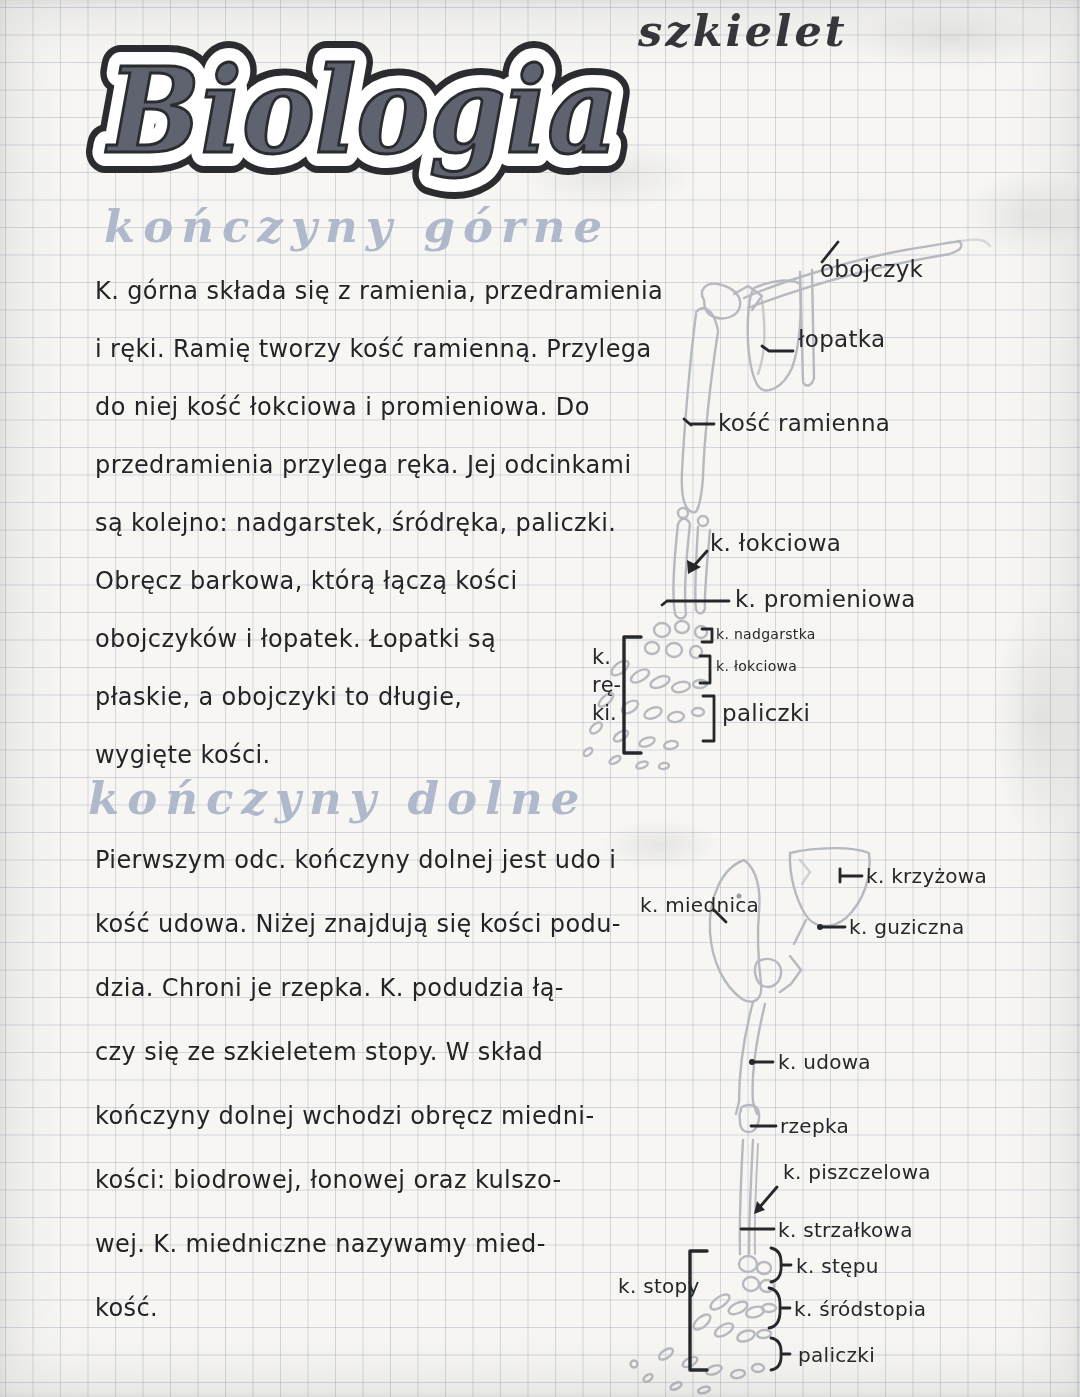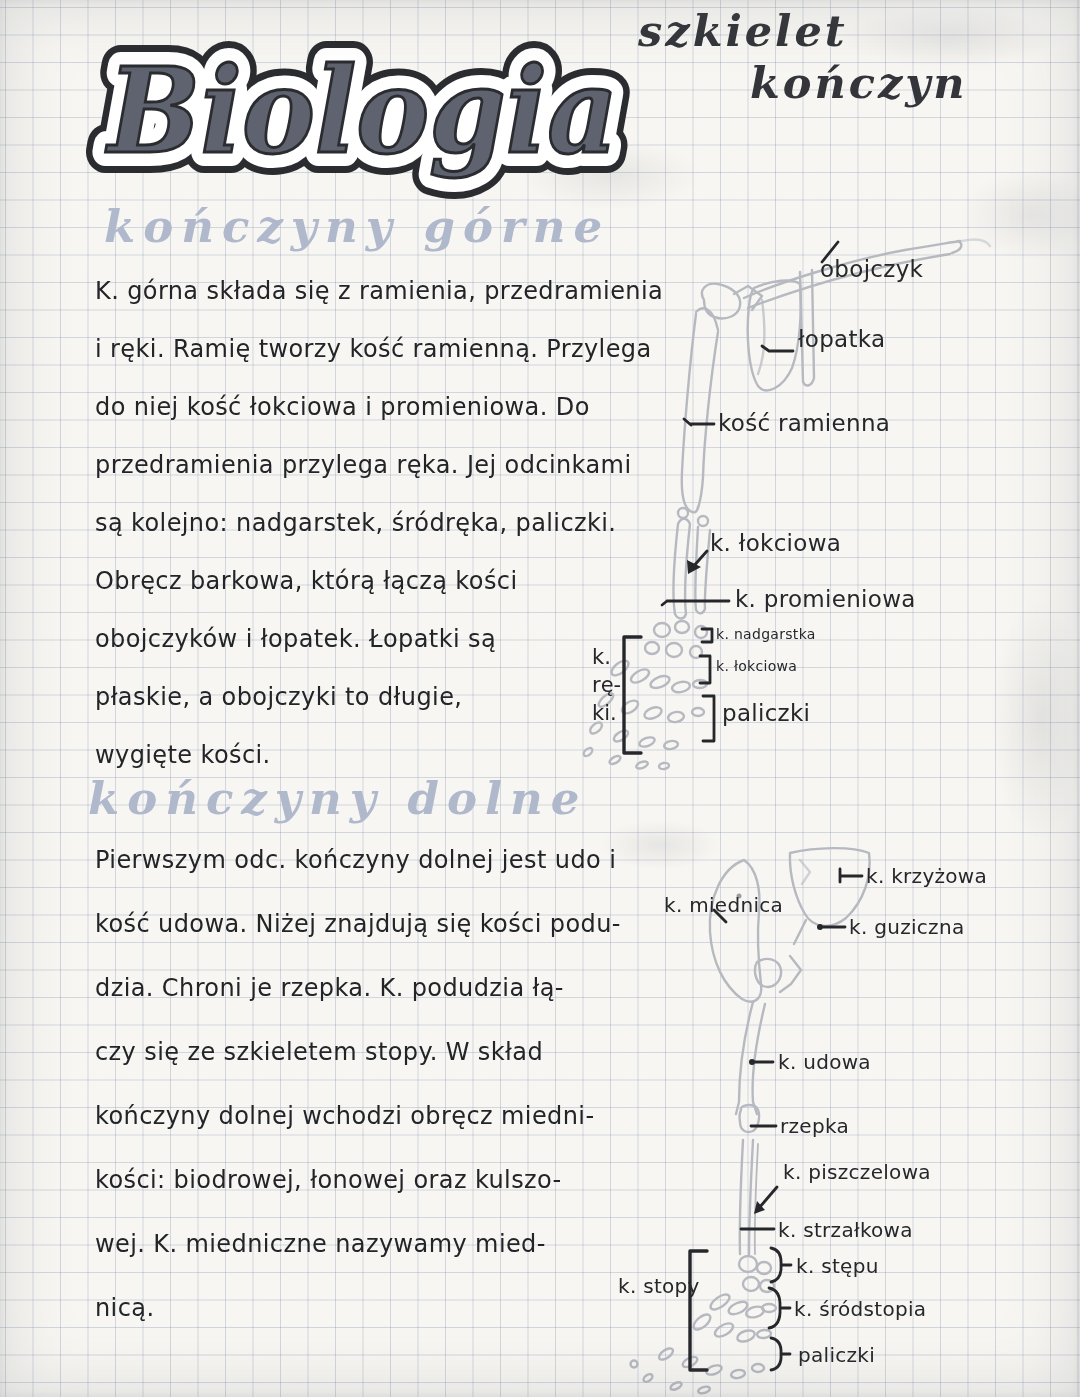--- a/index.html
+++ b/index.html
@@ -52,21 +52,20 @@
 
   <svg class="title-svg" width="585" height="210" viewBox="0 0 585 210">
     <g font-family="&quot;DejaVu Serif&quot;, serif" font-style="italic" font-weight="bold" font-size="118">
       <text x="26" y="150" textLength="510" lengthAdjust="spacingAndGlyphs" fill="none" stroke="#2b2c30" stroke-width="42" stroke-linejoin="round">Biologia</text>
       <text x="26" y="150" textLength="510" lengthAdjust="spacingAndGlyphs" fill="#ffffff" stroke="#ffffff" stroke-width="28" stroke-linejoin="round">Biologia</text>
       <text x="26" y="150" textLength="510" lengthAdjust="spacingAndGlyphs" fill="#5f6370" stroke="#2b2c30" stroke-width="3">Biologia</text>
     </g>
   </svg>
 
   <div class="corner-note" style="left:638px;top:6px;">szkielet</div>
-  <div class="corner-note" style="left:750px;top:58px;">kończyn</div>
 
   <div class="heading" style="left:104px;top:200px;">kończyny górne</div>
   <div class="heading" style="left:88px;top:772px;">kończyny dolne</div>
 
   <div class="para para-upper">
     <div class="tline">K. górna składa się z ramienia, przedramienia</div>
     <div class="tline">i ręki. Ramię tworzy kość ramienną. Przylega</div>
     <div class="tline">do niej kość łokciowa i promieniowa. Do</div>
     <div class="tline">przedramienia przylega ręka. Jej odcinkami</div>
     <div class="tline">są kolejno: nadgarstek, śródręka, paliczki.</div>
@@ -77,21 +76,21 @@
   </div>
 
   <div class="para para-lower">
     <div class="tline">Pierwszym odc. kończyny dolnej jest udo i</div>
     <div class="tline">kość udowa. Niżej znajdują się kości podu-</div>
     <div class="tline">dzia. Chroni je rzepka. K. podudzia łą-</div>
     <div class="tline">czy się ze szkieletem stopy. W skład</div>
     <div class="tline">kończyny dolnej wchodzi obręcz miedni-</div>
     <div class="tline">kości: biodrowej, łonowej oraz kulszo-</div>
     <div class="tline">wej. K. miedniczne nazywamy mied-</div>
-    <div class="tline">nicą.</div>
+    <div class="tline">kość.</div>
   </div>
 
   <svg class="sketch" width="1080" height="1397" viewBox="0 0 1080 1397">
 
     <g fill="none" stroke="#b6b9c0" stroke-width="2.4" stroke-linecap="round" stroke-linejoin="round">
       <path d="M744,298 C 780,282 850,260 905,250 C 928,246 948,243 960,241"></path>
       <path d="M748,308 C 790,292 862,268 950,254"></path>
       <path d="M958,241 C 964,244 962,250 952,253"></path>
       <path d="M962,241 C 976,238 986,240 990,246" opacity=".5"></path>
       <path d="M704,300 C 698,290 706,282 718,284 C 732,287 742,295 740,306 C 738,316 726,321 714,317 C 706,314 704,308 704,300"></path>
@@ -204,21 +203,21 @@
   <div class="dlabel small" style="left:716px;top:626px;">k. nadgarstka</div>
   <div class="dlabel small" style="left:716px;top:658px;">k. łokciowa</div>
   <div class="dlabel" style="left:722px;top:700px;">paliczki</div>
   <div class="hand-label">
     <div>k.</div>
     <div>rę-</div>
     <div>ki.</div>
   </div>
 
   <div class="dlabel leg" style="left:866px;top:864px;">k. krzyżowa</div>
-  <div class="dlabel leg" style="left:616px;top:893px;padding-left:48px;">k. miednica</div>
+  <div class="dlabel leg" style="left:640px;top:893px;">k. miednica</div>
   <div class="dlabel leg" style="left:849px;top:915px;">k. guziczna</div>
   <div class="dlabel leg" style="left:778px;top:1050px;">k. udowa</div>
   <div class="dlabel leg" style="left:780px;top:1114px;">rzepka</div>
   <div class="dlabel leg" style="left:783px;top:1160px;">k. piszczelowa</div>
   <div class="dlabel leg" style="left:778px;top:1218px;">k. strzałkowa</div>
   <div class="dlabel leg" style="left:796px;top:1254px;">k. stępu</div>
   <div class="dlabel leg" style="left:794px;top:1297px;">k. śródstopia</div>
   <div class="dlabel leg" style="left:798px;top:1343px;">paliczki</div>
   <div class="dlabel leg" style="left:618px;top:1274px;">k. stopy</div>
 

